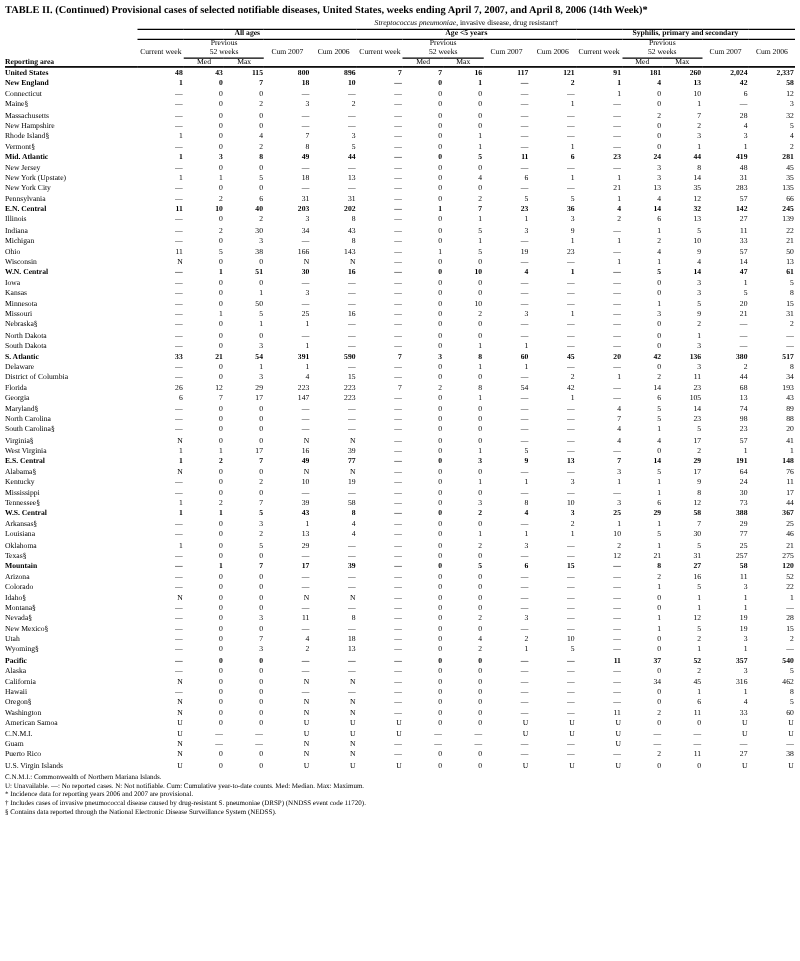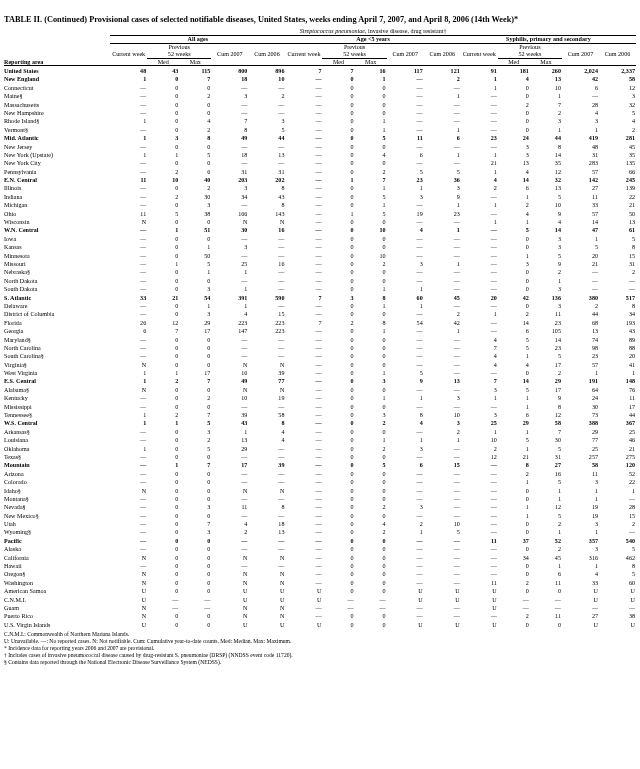--- a/index.html
+++ b/index.html
@@ -1,17 +1,17 @@
 <!DOCTYPE html>
 <html><head>
 <meta charset="utf-8">
 <style>
   html,body{margin:0;padding:0;background:#fff;}
   body{width:640px;font-family:"Liberation Serif", serif;color:#000;}
-  .page{width:597px;padding:14px 4px 0 4px;box-sizing:border-box;}
+  .page{width:597px;padding:2px 4px 0 4px;box-sizing:border-box;}
   .title{font-size:8.3px;font-weight:bold;line-height:1.25;margin:1px 0 3px 0;}
   table{border-collapse:collapse;width:632px;font-size:6.1px;line-height:1.12;}
   th,td{padding:0;margin:0;vertical-align:bottom;}
   td{white-space:nowrap;}
   .num{text-align:right;padding-right:1px;}
   .area{text-align:left;padding-left:0;}
   .hdr{font-weight:normal;text-align:center;}
   .bold{font-weight:bold;}
   .ital{font-style:italic;}
   .bb{border-bottom:1px solid #000;}

